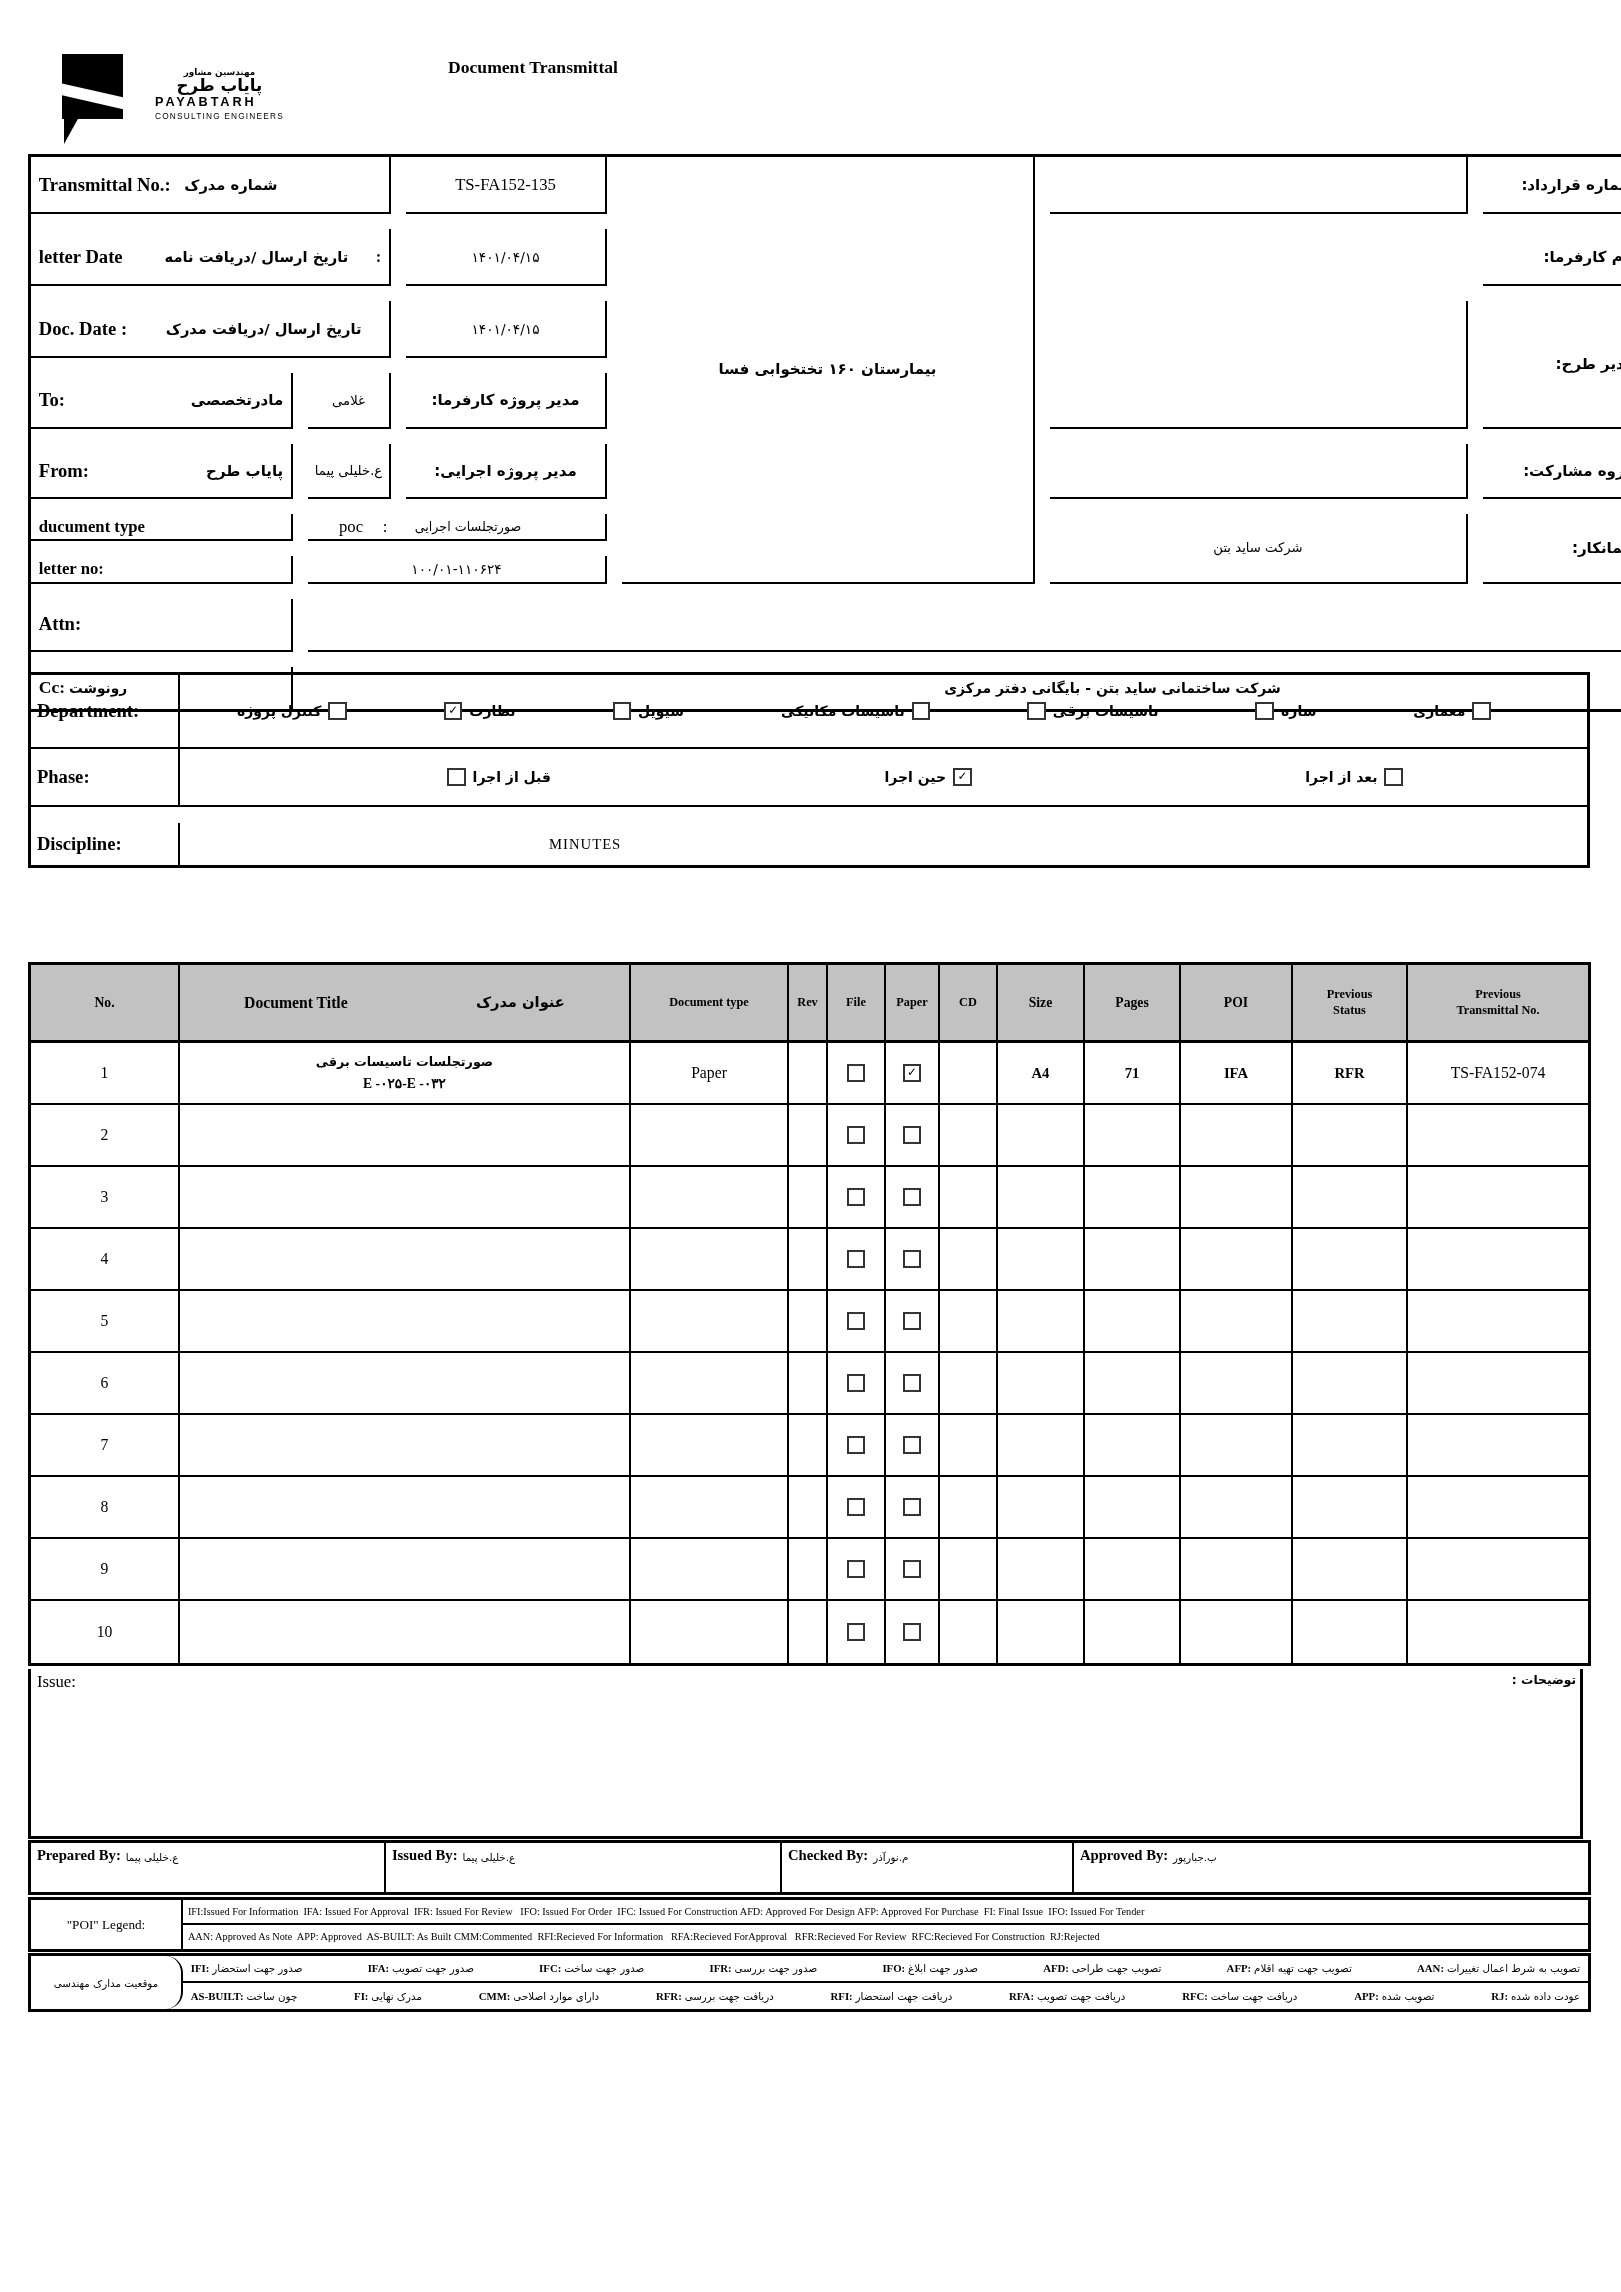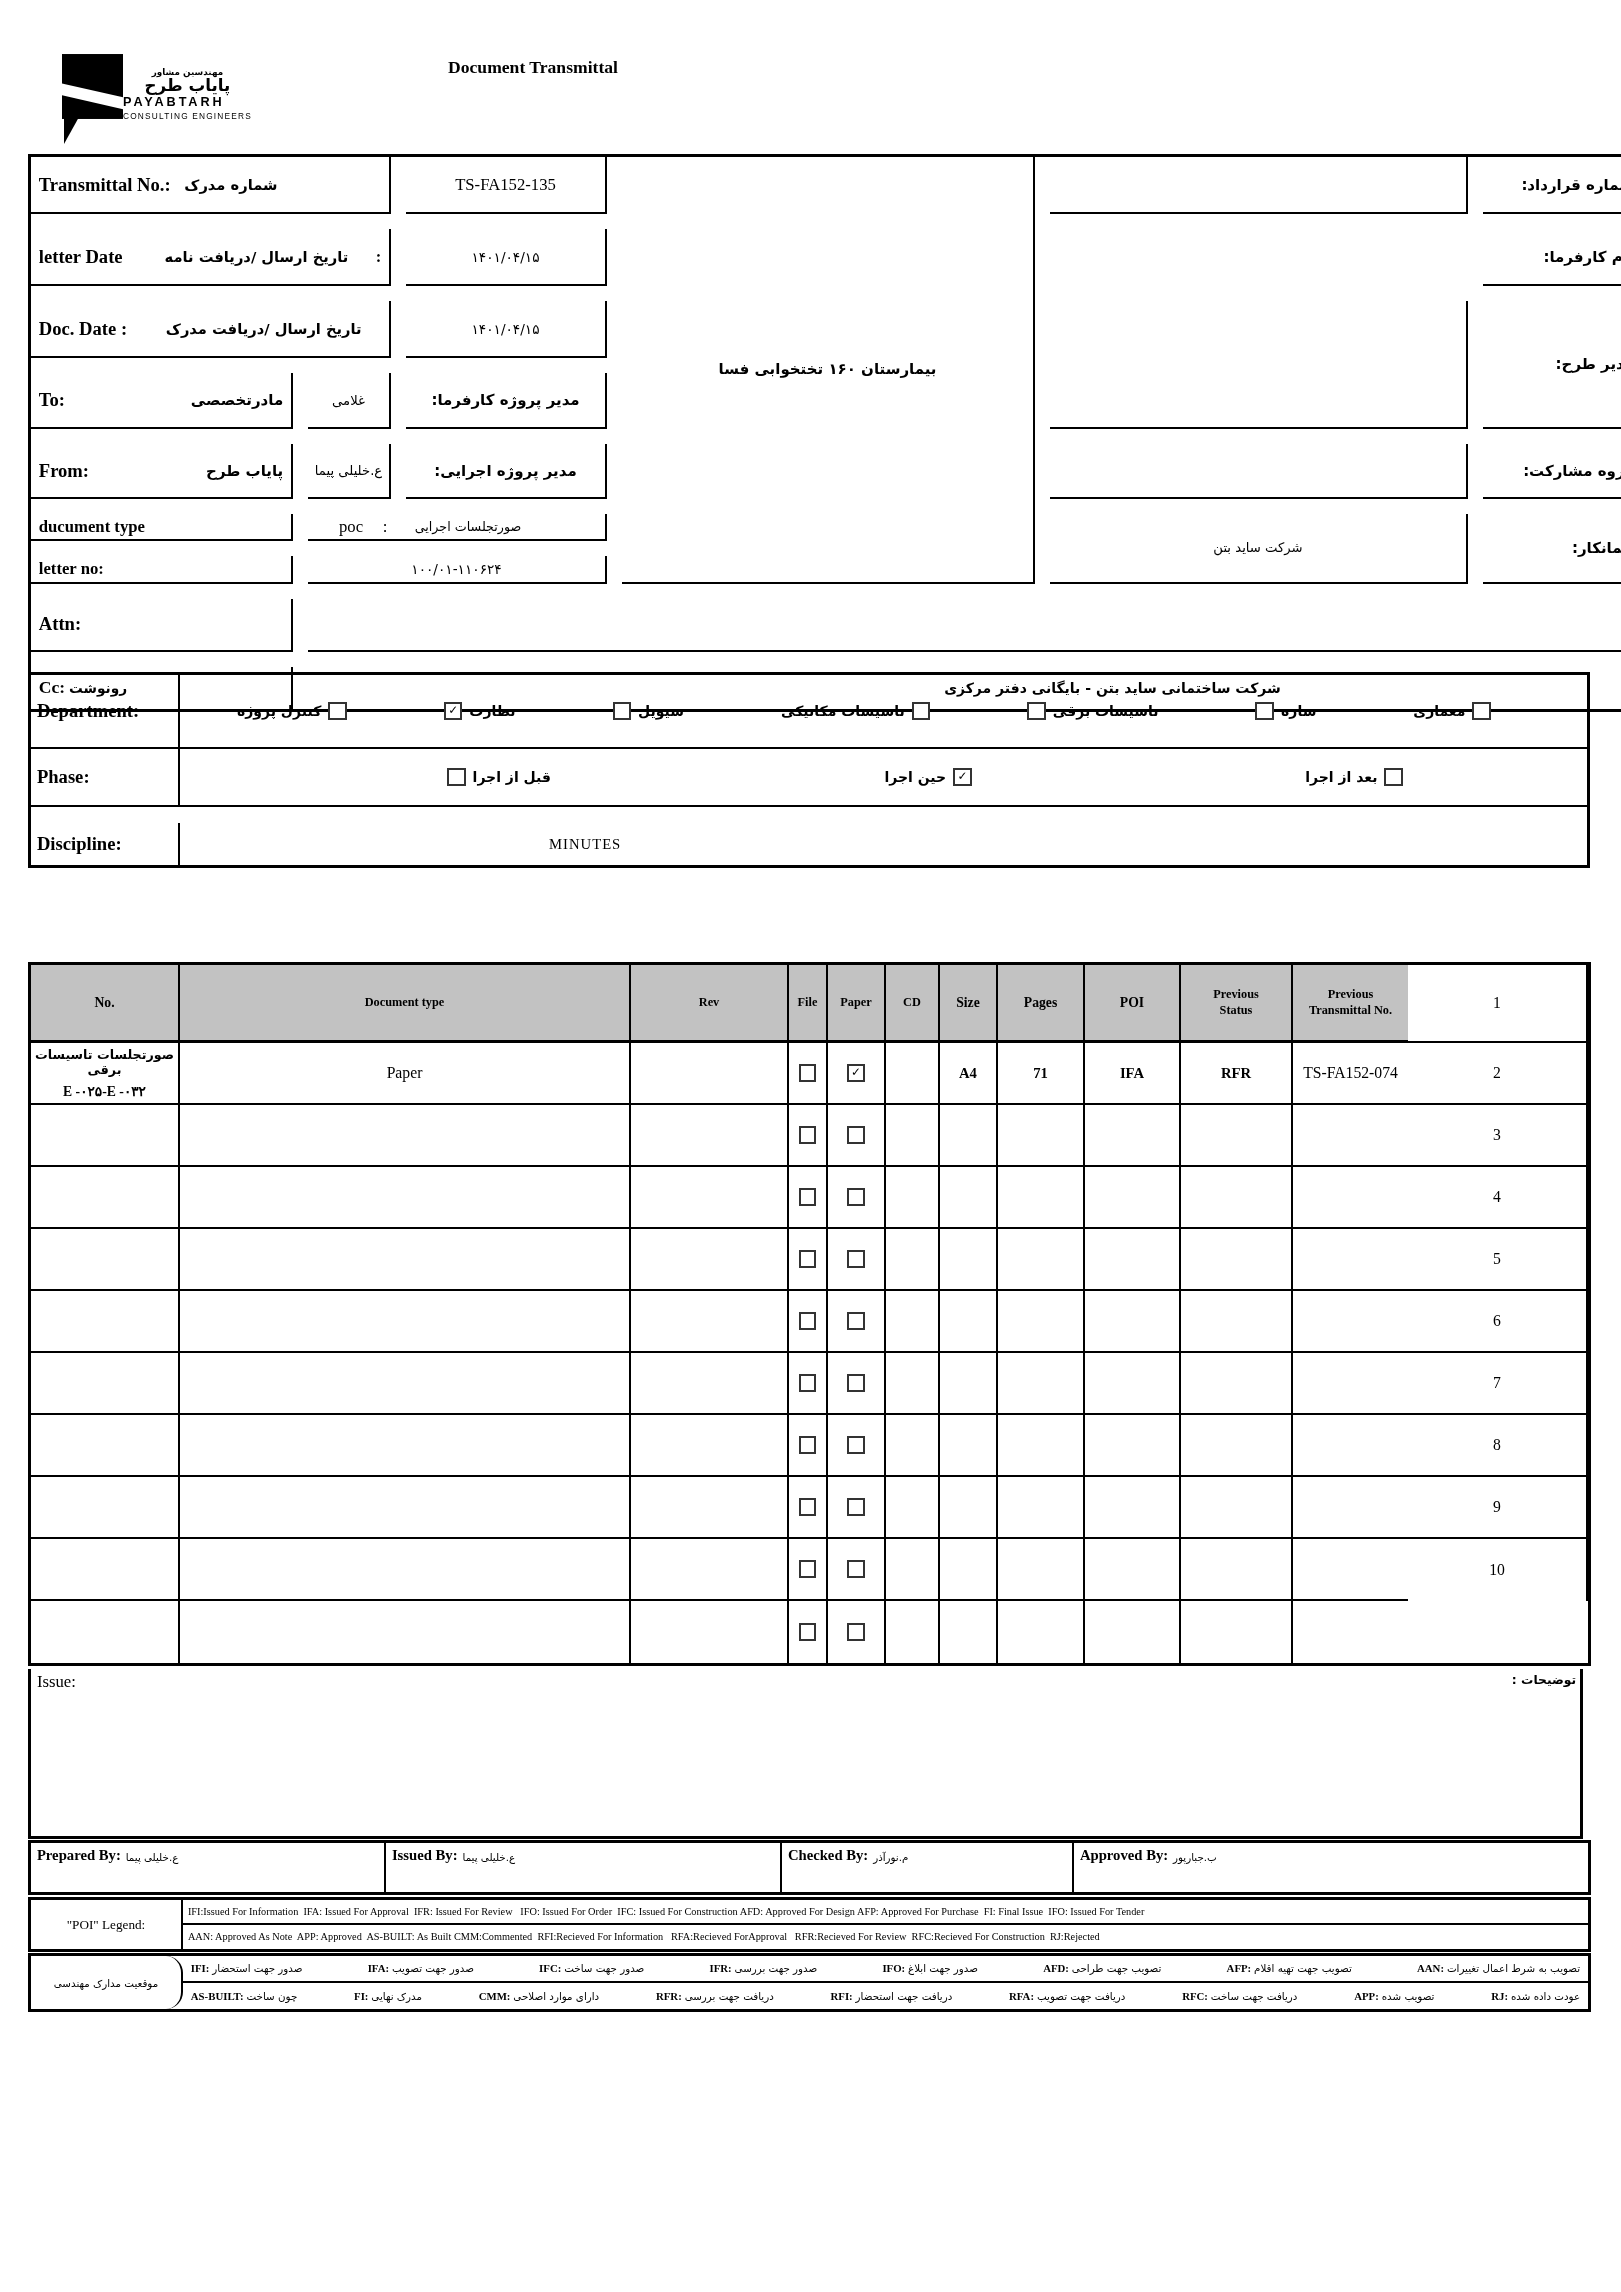--- a/index.html
+++ b/index.html
@@ -5,21 +5,21 @@
   html,body{margin:0;padding:0;background:#fff;}
   .page{position:relative;width:1621px;height:2293px;background:#fff;color:#000;
         font-family:"Liberation Serif", serif;overflow:hidden;}
   .abs{position:absolute;}
 
   
   .logo{left:62px;top:54px;display:flex;align-items:flex-start;}
   .logo-mark{position:relative;width:61px;height:65px;}
   .logo-tail{position:absolute;left:2px;top:63px;width:0;height:0;
              border-left:15.7px solid #000;border-bottom:27.4px solid transparent;}
-  .logo-text{margin-left:0;padding-top:13.7px;line-height:1.05;}
+  .logo-text{margin-left:32px;padding-top:13.7px;line-height:1.05;}
   .logo-fa-small{font-family:"DejaVu Sans",sans-serif;font-weight:bold;font-size:8.8px;text-align:center;}
   .logo-fa-big{font-family:"DejaVu Sans",sans-serif;font-weight:bold;font-size:16.7px;text-align:center;}
   .logo-en{font-family:"Liberation Sans",sans-serif;font-weight:bold;font-size:12.7px;letter-spacing:2.9px;margin-top:2px;}
   .logo-en-sub{font-family:"Liberation Sans",sans-serif;font-size:8.3px;letter-spacing:1.2px;text-align:center;margin-top:2px;}
   .page-title{left:28px;top:57px;width:1010px;text-align:center;font-weight:bold;font-size:17.6px;}
 
   
   .info-grid{left:28px;top:154px;display:grid;border:3.9px solid #000;
     grid-template-columns:262px 83px 201px 413px 418px 180px;
     grid-template-rows:57px 57px 57px 56px 55px 27.4px 27.4px 53px 42px;gap:15px;}
@@ -292,20 +292,24 @@
     <div class="dcell nb">
       <span class="d-lbl">Discipline:</span>
     </div>
     <div class="dcell nr nb">
       <span class="disc-val">MINUTES</span>
     </div>
   </div>
 
   <div class="abs doc-grid" id="doc-grid">
     <div class="th">No.</div>
+    <div class="th th-title">
+      <span class="en">Document Title</span>
+      <span class="fa-b" dir="rtl">عنوان مدرک</span>
+    </div>
     <div class="th th-small">Document type</div>
     <div class="th th-small">Rev</div>
     <div class="th th-small">File</div>
     <div class="th th-small">Paper</div>
     <div class="th th-small">CD</div>
     <div class="th">Size</div>
     <div class="th">Pages</div>
     <div class="th">POI</div>
     <div class="th th-small">
       <div>Previous</div>

